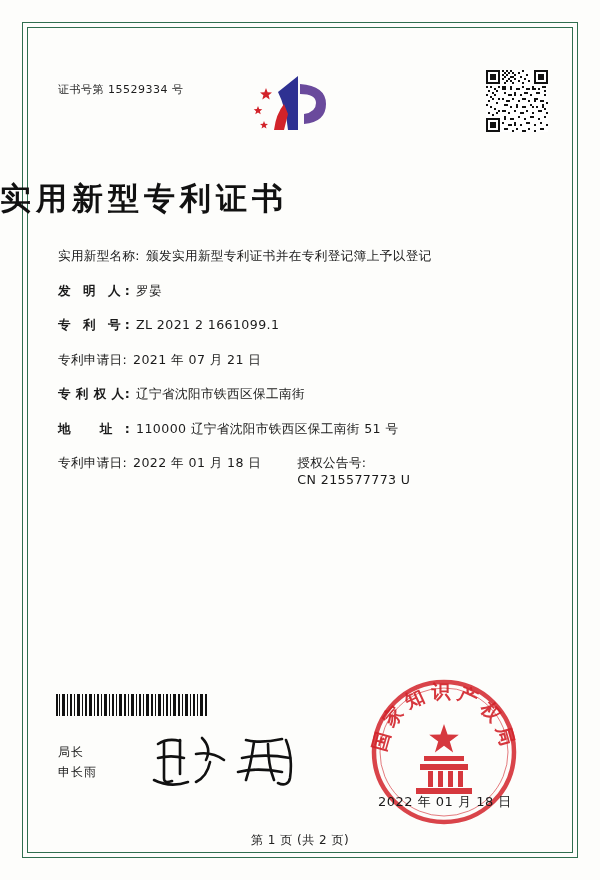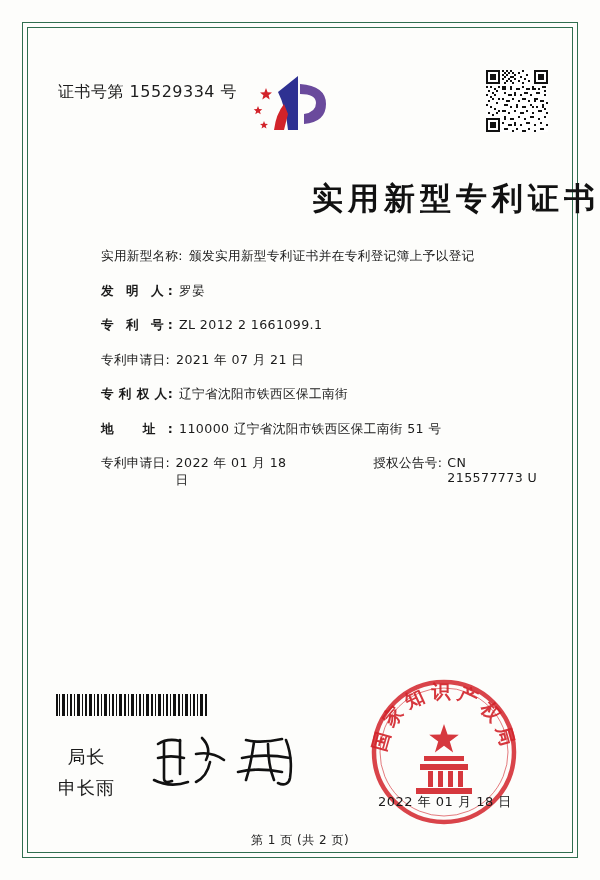--- a/index.html
+++ b/index.html
@@ -29,21 +29,21 @@
   }
   .border-inner {
     position: absolute;
     left: 27px; top: 27px;
     width: 546px; height: 826px;
     border: 1px solid #2f6e4f;
   }
   .cert-no {
     position: absolute;
     left: 58px; top: 82px;
-    font-size: 16px;
+    font-size: 11px;
     letter-spacing: 0.5px;
     color: #1d1d1d;
   }
   
   .qr {
     position: absolute;
     right: 52px; top: 70px;
     width: 62px; height: 62px;
     background: #ffffff;
   }
@@ -52,21 +52,21 @@
   
   .logo {
     position: absolute;
     left: 248px; top: 68px;
     width: 110px; height: 78px;
   }
 
   .title {
     position: absolute;
     left: 0; right: 0; top: 178px;
-    text-align: right;
+    text-align: left;
     font-family: "DejaVu Serif", "Liberation Serif", serif;
     font-weight: bold;
     font-size: 31px;
     letter-spacing: 5px;
     color: #111;
   }
 
   .fields {
     position: absolute;
     left: 58px; top: 248px;
@@ -75,37 +75,37 @@
   .field-row {
     display: flex;
     align-items: baseline;
     margin-bottom: 17.5px;
     font-size: 12.6px;
     color: #1a1a1a;
   }
   .field-label {
     white-space: nowrap;
     letter-spacing: 0.3px;
-    margin-left: 43px;
   }
   .field-label.spread {
     display: inline-block;
     width: 72px;
     text-align: justify;
     text-align-last: justify;
     font-weight: bold;
   }
   .field-sep { width: 6px; }
   .field-value {
     letter-spacing: 0.4px;
   }
   .field-row.two-col .col2 {
     margin-left: 36px;
     display: flex;
     align-items: baseline;
+    flex-direction: column;
   }
 
   .paragraphs {
     position: absolute;
     left: 58px; top: 527px;
     width: 486px;
     font-family: "DejaVu Serif", "Liberation Serif", serif;
     font-size: 12.1px;
     line-height: 1.85;
     color: #1a1a1a;
@@ -116,24 +116,23 @@
   
   .barcode {
     position: absolute;
     left: 56px; top: 694px;
     width: 152px; height: 22px;
   }
 
   .sign-block {
     position: absolute;
     left: 58px; top: 742px;
-    font-size: 18px;
+    font-size: 12px;
     line-height: 1.7;
     letter-spacing: 1px;
-    text-align: center;
   }
   .signature {
     position: absolute;
     left: 150px; top: 728px;
     width: 170px; height: 62px;
     font-family: "DejaVu Serif", "Liberation Serif", serif;
     font-size: 36px;
     color: #111;
   }
   .seal {
@@ -327,21 +326,21 @@
       <span class="field-value">颁发实用新型专利证书并在专利登记簿上予以登记</span>
     </div>
     <div class="field-row">
       <span class="field-label spread">发 明 人:</span>
       <span class="field-sep"></span>
       <span class="field-value">罗晏</span>
     </div>
     <div class="field-row">
       <span class="field-label spread">专 利 号:</span>
       <span class="field-sep"></span>
-      <span class="field-value">ZL 2012 2 1661099.1</span>
+      <span class="field-value">ZL 2021 2 1661099.1</span>
     </div>
     <div class="field-row">
       <span class="field-label">专利申请日:</span>
       <span class="field-sep"></span>
       <span class="field-value">2021 年 07 月 21 日</span>
     </div>
     <div class="field-row">
       <span class="field-label spread">专 利 权 人:</span>
       <span class="field-sep"></span>
       <span class="field-value">辽宁省沈阳市铁西区保工南街</span>

